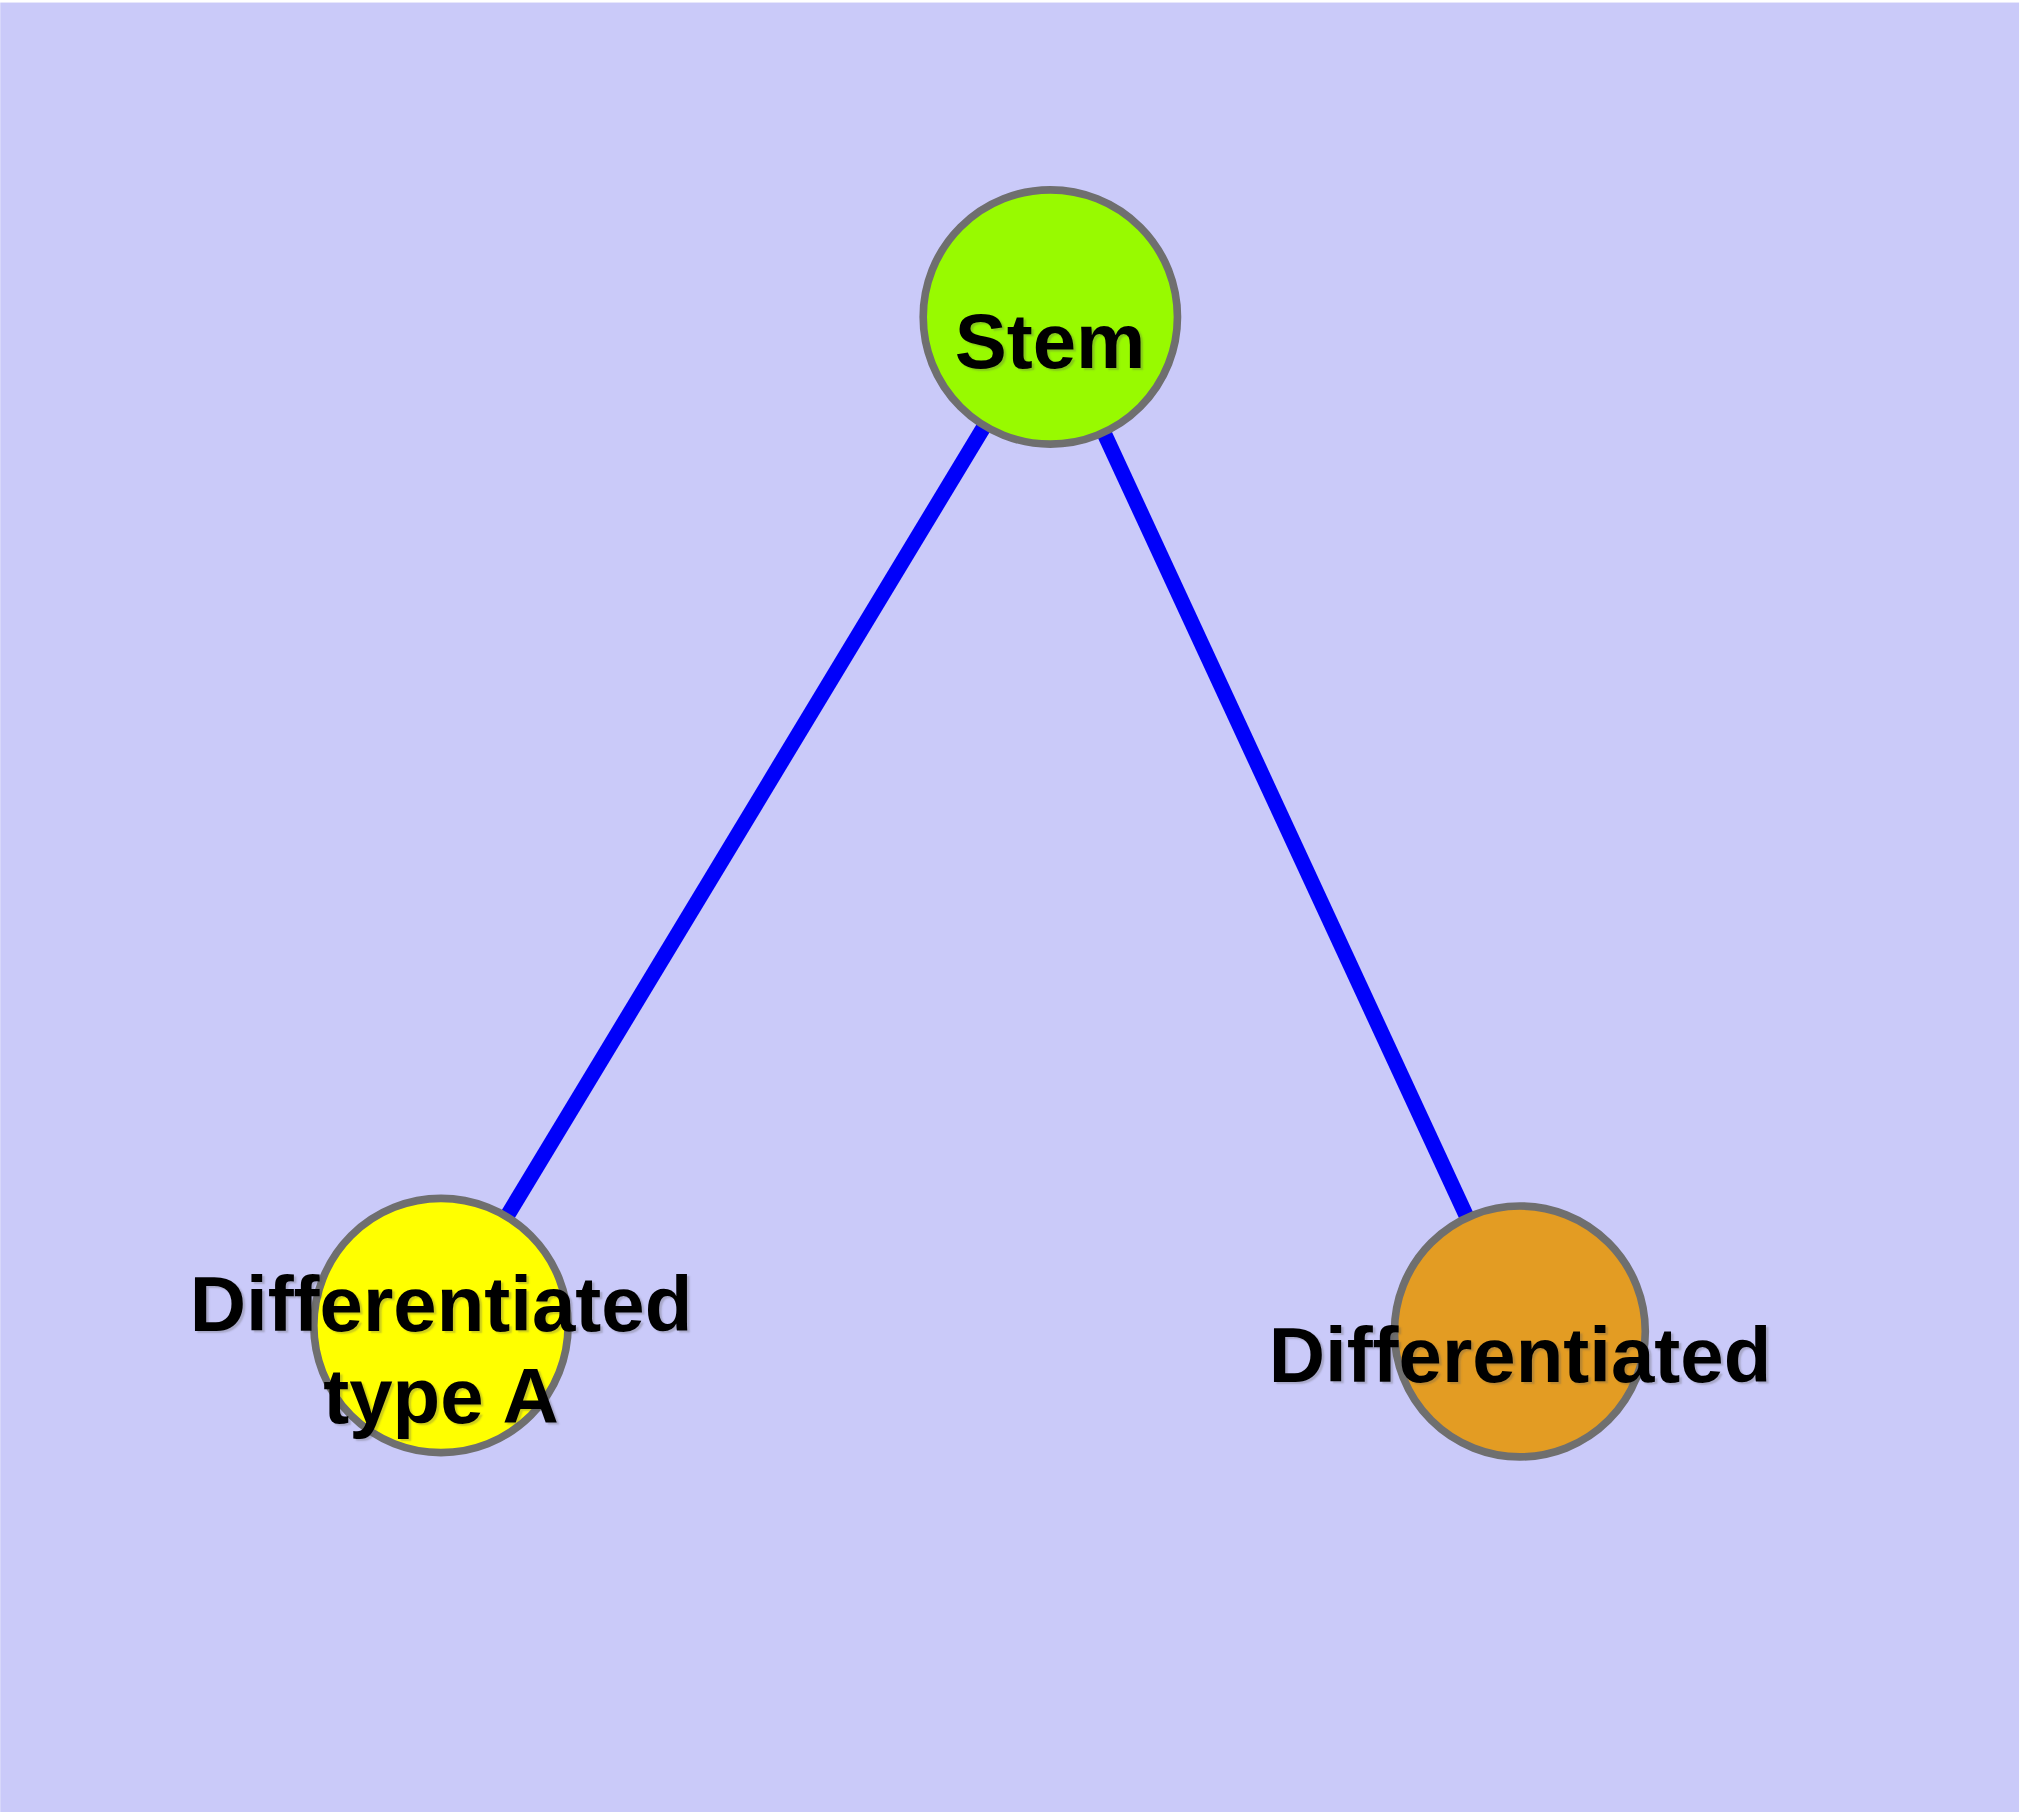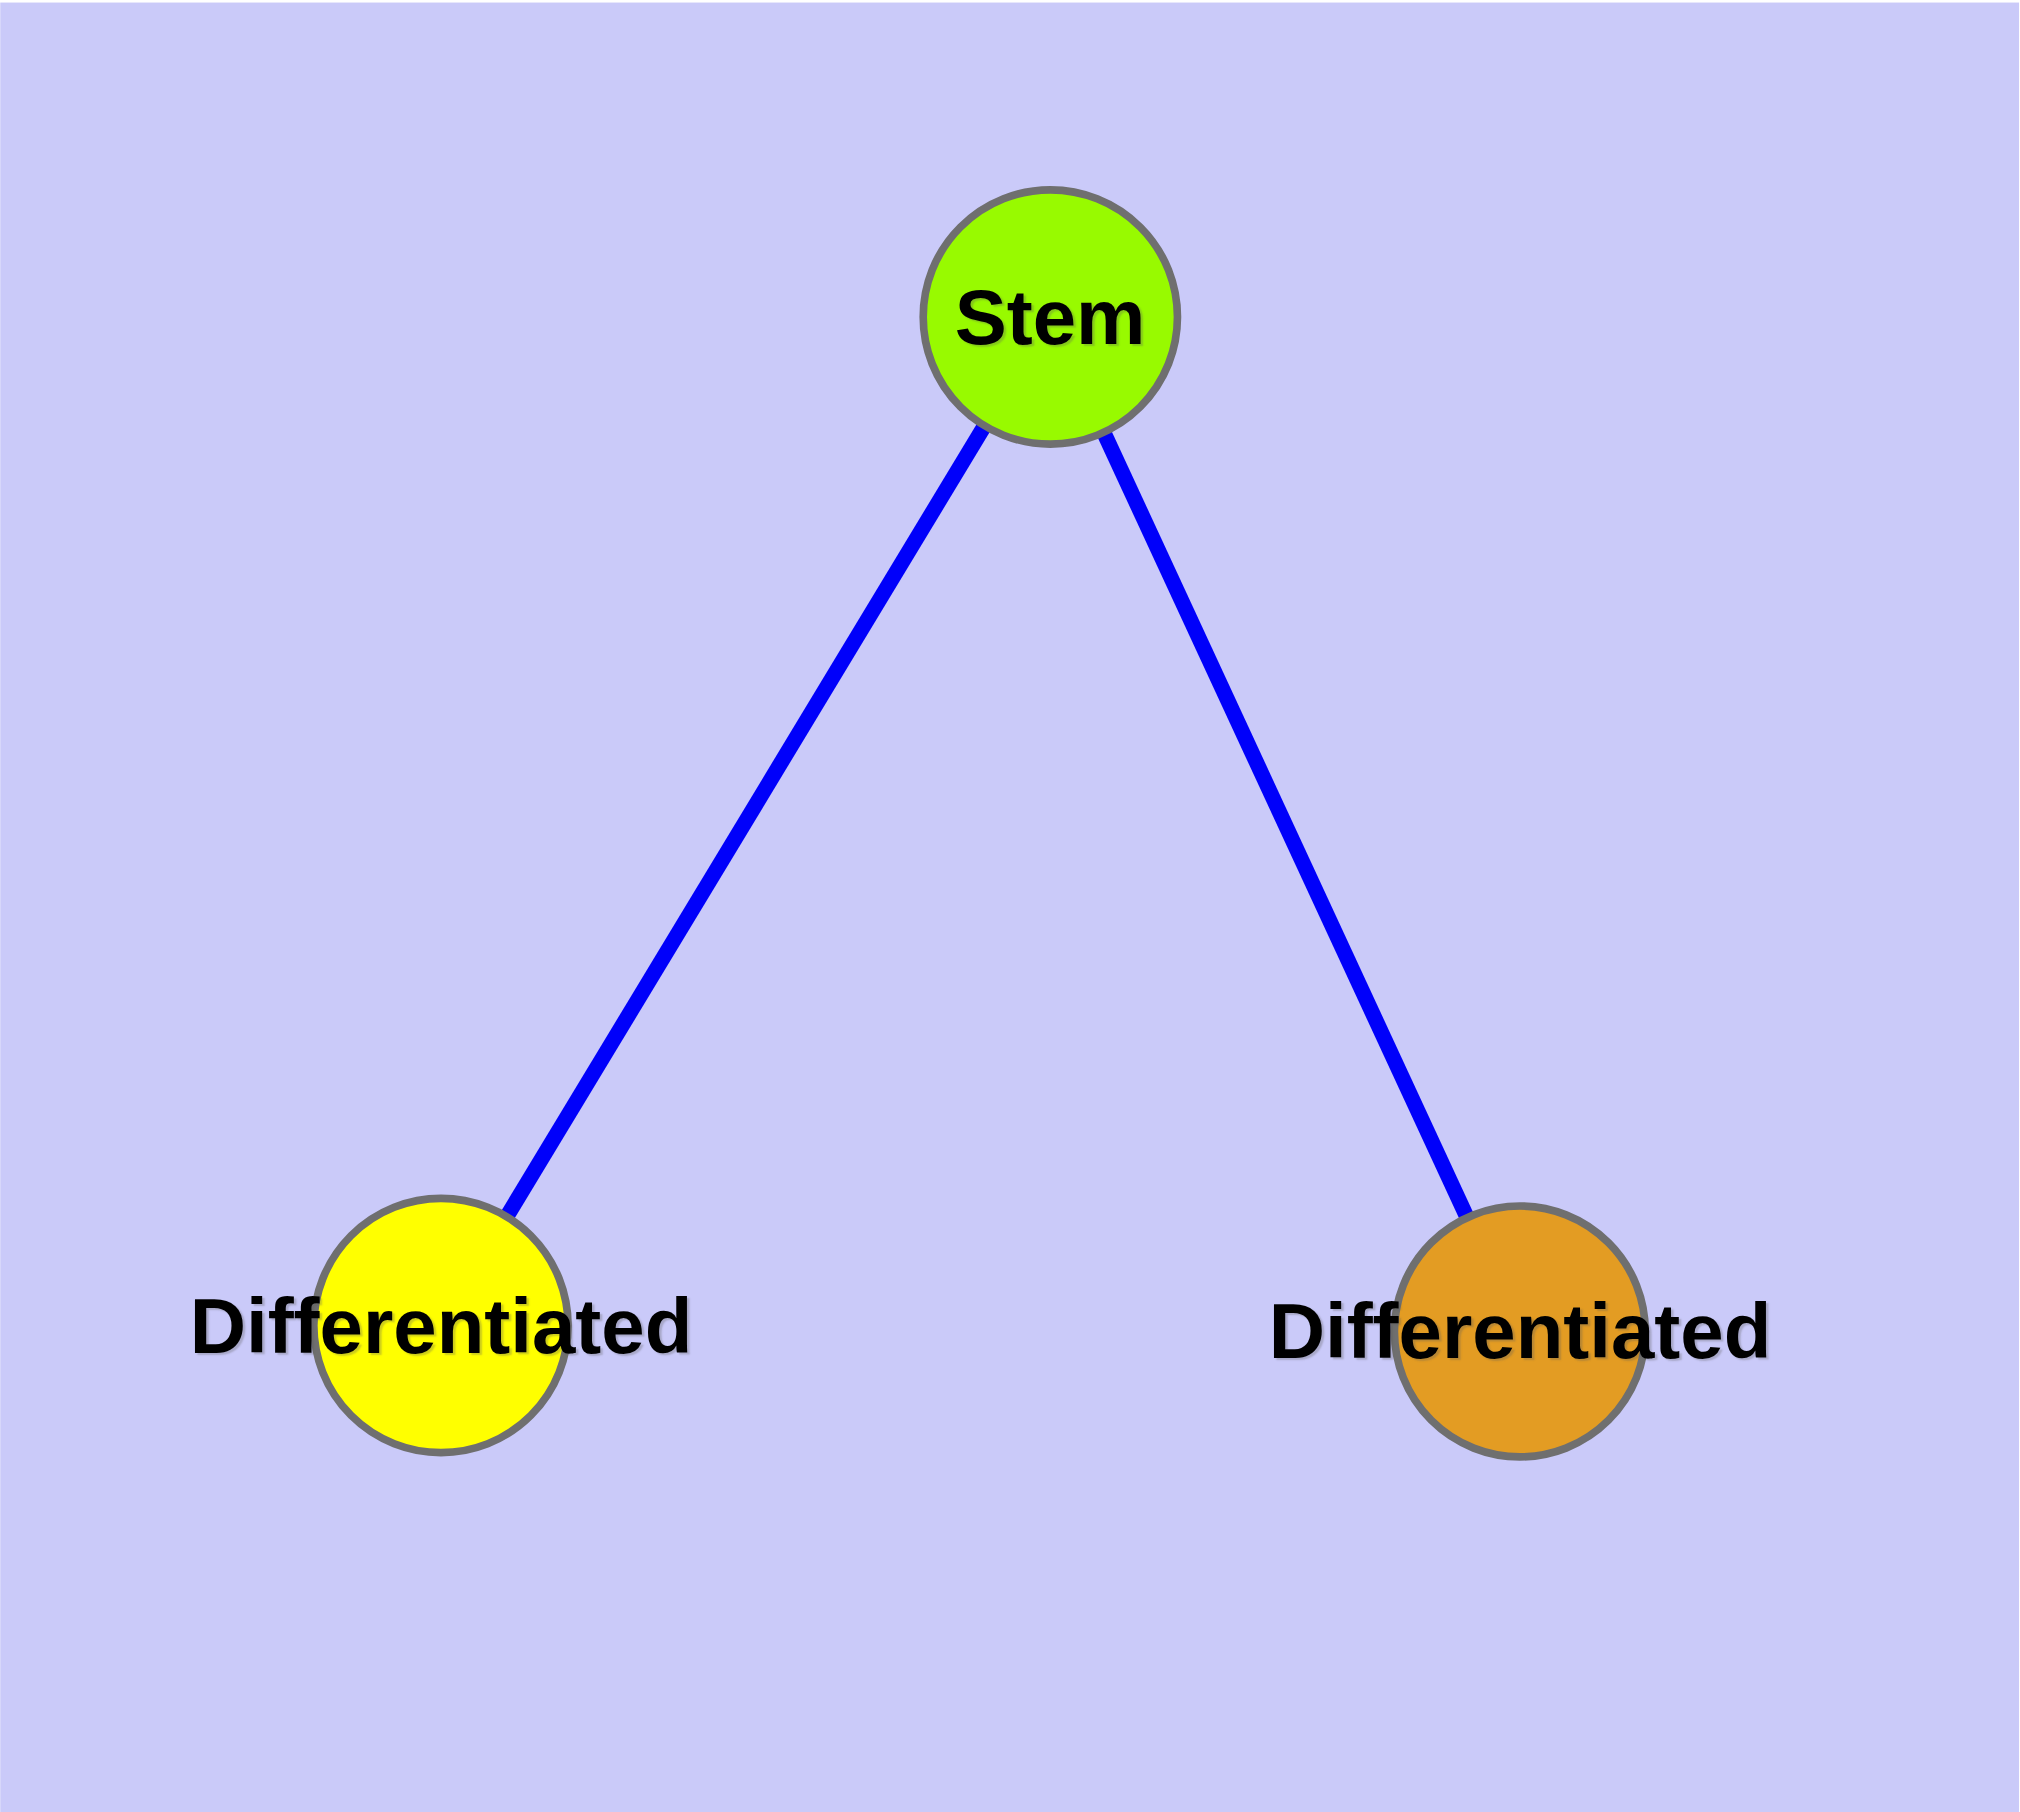--- a/index.html
+++ b/index.html
@@ -30,20 +30,21 @@
   .node-label {
     position: absolute;
     transform: translate(-50%, -50%);
     text-align: center;
     font-weight: bold;
     font-size: 78px;
     line-height: 1.18;
     white-space: nowrap;
     text-shadow: 2.5px 2.5px 1.7px rgba(90, 90, 90, 0.30);
     pointer-events: none;
+    margin-top: 24px;
   }
 </style>
 </head>
 <body>
 
 <div class="canvas">
   <svg width="2021" height="1812" viewBox="0 0 2384 2138">
     <rect id="bg-rect" x="0" y="3" width="2382" height="2135" fill="#cacaf9"></rect>
     <line id="edge-0" class="edge" x1="1239" y1="374" x2="520" y2="1564" stroke="#0000fa"></line>
     <line id="edge-1" class="edge" x1="1239" y1="374" x2="1793" y2="1571" stroke="#0000fa"></line>
@@ -51,19 +52,20 @@
     <circle id="node-1" class="node" cx="520" cy="1564" r="150" fill="#ffff00" stroke="#6f6f6f"></circle>
     <circle id="node-2" class="node" cx="1793" cy="1571" r="148" fill="#e39c23" stroke="#6f6f6f"></circle>
   </svg>
 
   <div class="node-label" id="label-0" style="left: 1050px; top: 317px; color: rgb(0, 0, 0);">
     <div>Stem</div>
   </div>
 
   <div class="node-label" id="label-1" style="left: 441px; top: 1326px; color: rgb(0, 0, 0);">
     <div>Differentiated</div>
+    <div>type A</div>
   </div>
 
   <div class="node-label" id="label-2" style="left: 1520px; top: 1331px; color: rgb(0, 0, 0);">
     <div>Differentiated</div>
   </div>
 </div>
 
 
 </body></html>

